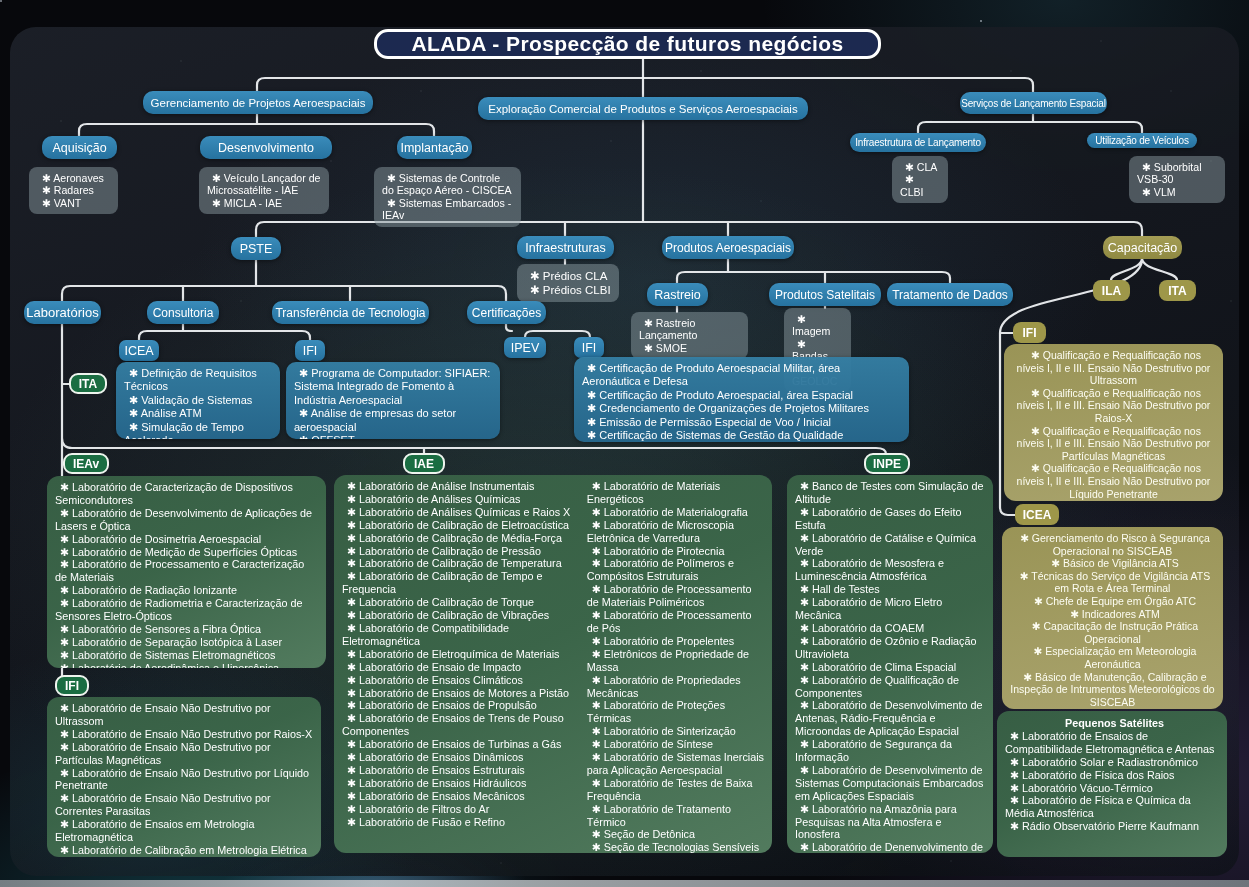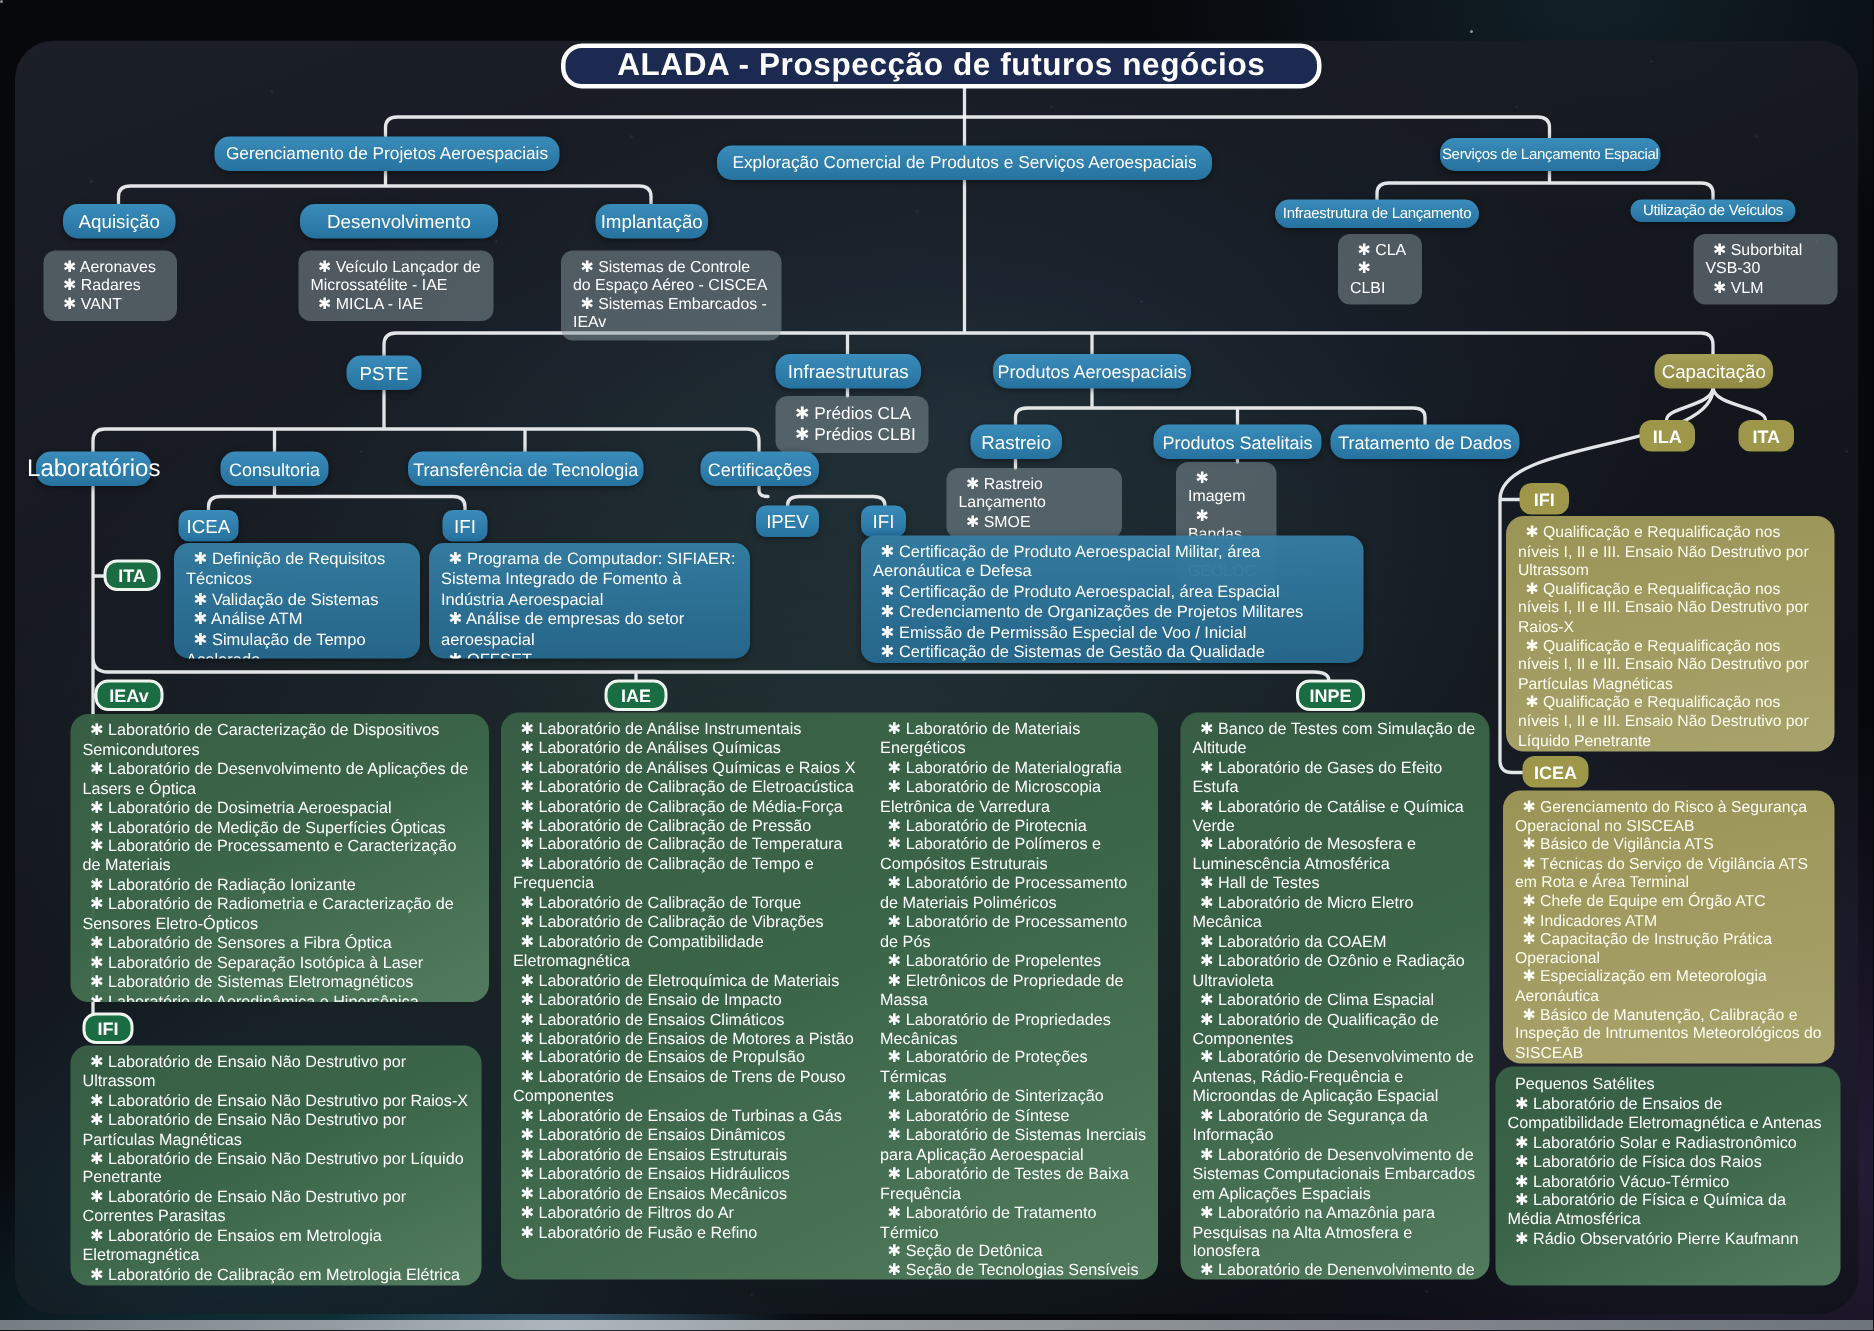--- a/index.html
+++ b/index.html
@@ -46,23 +46,23 @@
   .gray{background:rgba(136,152,158,.50);border-radius:8px;}
   .blueb{background:linear-gradient(180deg,rgba(52,126,163,.96),rgba(38,104,142,.96));border-radius:10px;
     box-shadow:0 1px 4px rgba(0,0,0,.4);}
   .greenb{background:linear-gradient(155deg,rgba(56,96,69,.97) 0%,rgba(60,103,74,.96) 45%,rgba(86,129,98,.94) 100%);
     border-radius:12px;}
   .oliveb{background:linear-gradient(170deg,rgba(158,152,88,.97),rgba(176,170,112,.95));border-radius:12px;color:#fdfdf2;}
   ul.items{list-style:none;margin:0;padding:5px 8px;font-size:10.8px;line-height:12.9px;text-align:left;}
   ul.items li{text-indent:5px;}
   ul.blue-items{font-size:11px;line-height:13.4px;}
   ul.gray-items{font-size:10.6px;line-height:12.4px;}
-  ul.olive-items{font-size:10.5px;line-height:12.6px;}
+  ul.olive-items{font-size:10.5px;line-height:12.6px;text-align:center;}
   .cols{display:flex;gap:6px;align-items:flex-start;}
-  .cont-title{font-size:10.8px;line-height:12.9px;padding:6px 8px 0 13px;text-align:left;}
+  .cont-title{font-size:10.8px;line-height:12.9px;padding:6px 8px 0 13px;text-align:center;font-weight:bold;}
 </style>
 </head>
 <body>
 
 <div class="stage">
   <div class="stars"></div>
   <div class="panel"></div>
 
   <svg class="wires" width="1249" height="887">
     <path d="M643,58 L643,97"></path>
@@ -145,21 +145,21 @@
       </ul>
   </div>
   <div class="box gray" style="left:784px;top:308px;width:67px">
     <ul class="items gray-items">
         <li>✱ Imagem</li>
         <li>✱ Bandas</li>
         <li>✱ GEOLOC</li>
       </ul>
   </div>
 
-  <div class="node b" style="left:24px;top:301px;width:77px;height:23px;font-size:16px">Laboratórios</div>
+  <div class="node b" style="left:24px;top:301px;width:77px;height:23px;font-size:13px">Laboratórios</div>
   <div class="node b" style="left:147px;top:301px;width:72px;height:23px;font-size:12px">Consultoria</div>
   <div class="node b" style="left:272px;top:301px;width:157px;height:23px;font-size:12px">Transferência de Tecnologia</div>
   <div class="node b" style="left:467px;top:301px;width:79px;height:23px;font-size:12px">Certificações</div>
 
   <div class="node b" style="left:119px;top:340px;width:40px;height:21px;border-radius:7px">ICEA</div>
   <div class="box blueb" style="left:116px;top:362px;width:164px;height:77px">
     <ul class="items blue-items">
         <li>✱ Definição de Requisitos Técnicos</li>
         <li>✱ Validação de Sistemas</li>
         <li>✱ Análise ATM</li>

